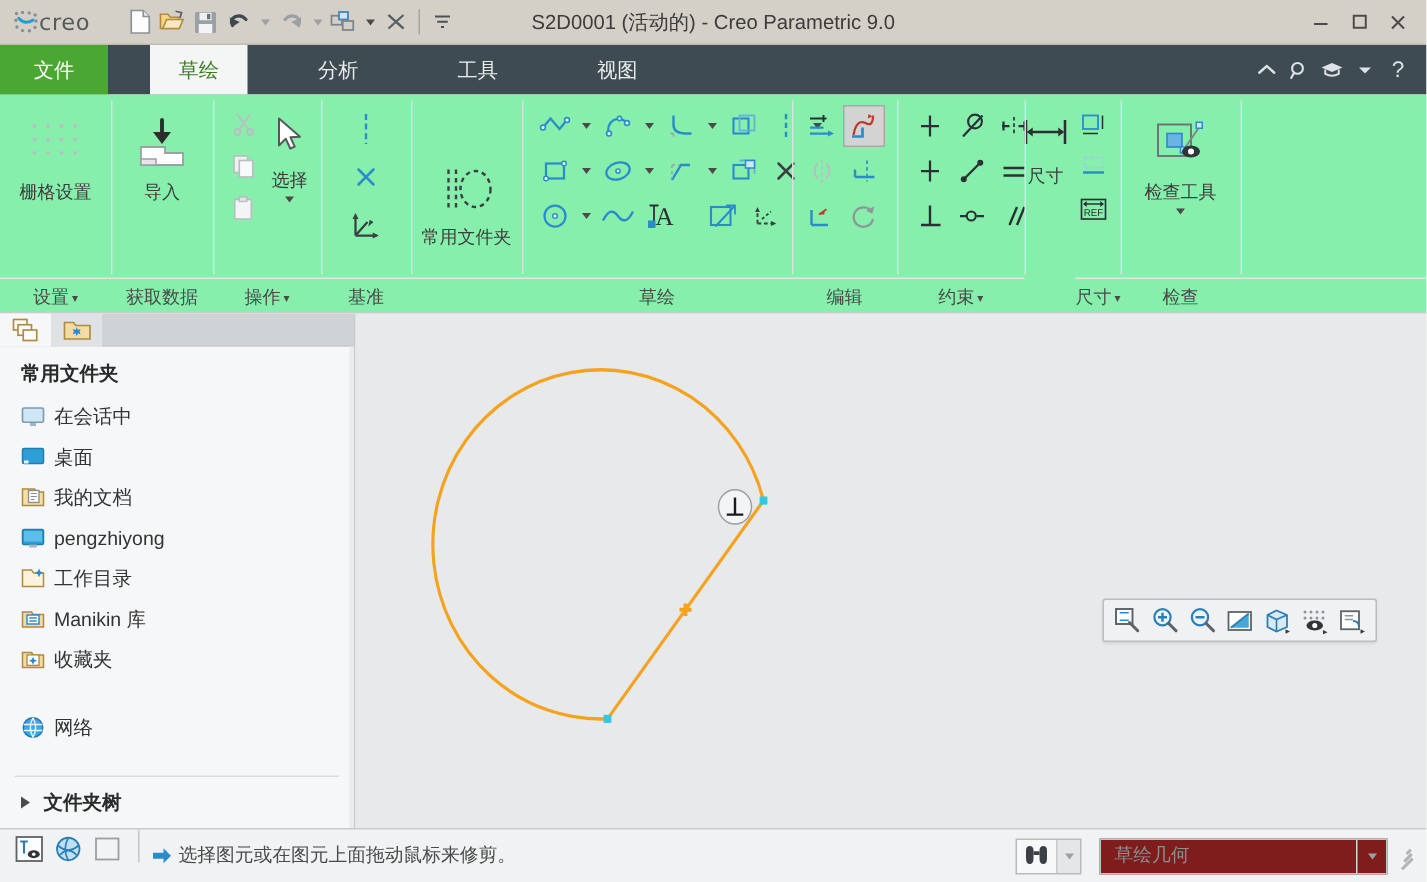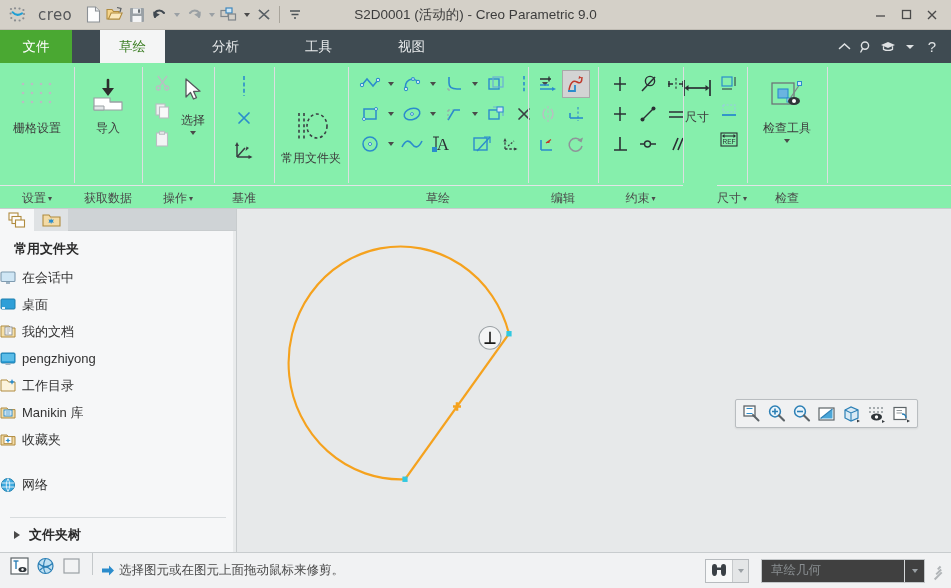--- a/index.html
+++ b/index.html
@@ -9,21 +9,21 @@
     overflow: hidden; background: #ffffff;
   }
   #app { width: 951px; height: 588px; position: relative; display: flex; flex-direction: column; }
 
   
   .titlebar {
     height: 30px; background: #d4d0c8; display: flex; align-items: center;
     border-bottom: 1px solid #c0bcb4; flex: 0 0 30px; position: relative;
   }
   .creo-logo { display: flex; align-items: center; padding-left: 9px; width: 82px; }
-  .creo-word { font-size: 15px; color: #55575a; letter-spacing: .4px; margin-left: 12px; font-family: "DejaVu Sans", sans-serif; }
+  .creo-word { font-size: 15px; color: #55575a; letter-spacing: .4px; margin-left: 0; font-family: "DejaVu Sans", sans-serif; }
   .qat { display: flex; align-items: center; height: 30px; }
   .qbtn {
     width: 22px; height: 24px; display: flex; align-items: center; justify-content: center;
     cursor: default;
   }
   .qarrow { width: 13px; height: 24px; display:flex; align-items:center; justify-content:center; }
   .qsep { width: 1px; height: 17px; background: #a9a59c; margin: 0 4px; }
   .title-text {
     position: absolute; left: 0; right: 0; text-align: center;
     font-size: 13.5px; color: #3c3c3c; pointer-events: none;
@@ -92,21 +92,21 @@
   .navtabs { height: 22px; display: flex; align-items: flex-end; background: #cfd3d6; }
   .navtab {
     width: 34px; height: 22px; display: flex; align-items: center; justify-content: center;
     cursor: default;
   }
   .navtab.active { background: #f6f7f8; }
   .navtab.inactive { background: #dfe2e4; }
   .navtab-fill { flex: 1; height: 21px; background: #cfd3d6; border-bottom: 1px solid #c8ccce;}
   .navhead { font-size: 13px; font-weight: bold; color: #2b2b2b; padding: 9px 0 6px 14px; }
   .navitem {
-    height: 27px; display: flex; align-items: center; cursor: default;
+    height: 27px; display: flex; align-items: center; padding-left: 14px; cursor: default;
     font-size: 13px; color: #333;
   }
   .navitem .ico { width: 22px; display: flex; align-items: center; }
   .navspacer { height: 18px; }
   .navfoot { margin-top: auto; }
   .navdiv { height: 1px; background: #d8dcde; margin: 0 10px; }
   .navtree {
     height: 34px; display: flex; align-items: center; padding-left: 14px;
     font-size: 13px; font-weight: bold; color: #2b2b2b; cursor: default;
   }
@@ -129,21 +129,21 @@
     display: flex; padding: 0 6px;
   }
   .sbtn { width: 26px; height: 26px; display: flex; align-items: center; justify-content: center; cursor: default; }
   .sdiv { width: 1px; height: 22px; background: #c4c8ca; margin: 0 8px; }
   .smsg { font-size: 12.5px; color: #4a4a4a; display: flex; align-items: center; }
   .sright { margin-left: auto; display: flex; align-items: center; }
   .findbox { display: flex; align-items: center; border: 1px solid #b7bbbe; background: #f7f8f8; height: 24px; }
   .findbtn { width: 26px; height: 22px; display: flex; align-items: center; justify-content: center; }
   .findcar { width: 16px; height: 22px; display: flex; align-items: center; justify-content: center; background: #e4e6e7; border-left: 1px solid #c7cacc; }
   .filterbox {
-    width: 164px; height: 24px; border: 1px solid #c2c6c8; background: #404040;
+    width: 192px; height: 24px; border: 1px solid #c2c6c8; background: #7f1d1d;
     display: flex; align-items: center; margin-left: 12px;
   }
   .filtertext { flex: 1; font-size: 12.5px; color: #8a8f92; padding-left: 9px; }
   .filtercar { width: 20px; height: 22px; display: flex; align-items: center; justify-content: center; border-left: 1px solid #d5d8da; }
   .grip { width: 12px; height: 14px; margin-left: 8px; position: relative; }
   .grip i { position: absolute; background: #b0b4b7; height: 1.5px; width: 10px; transform: rotate(-45deg); transform-origin: center; }
 </style>
 </head>
 <body>
 

